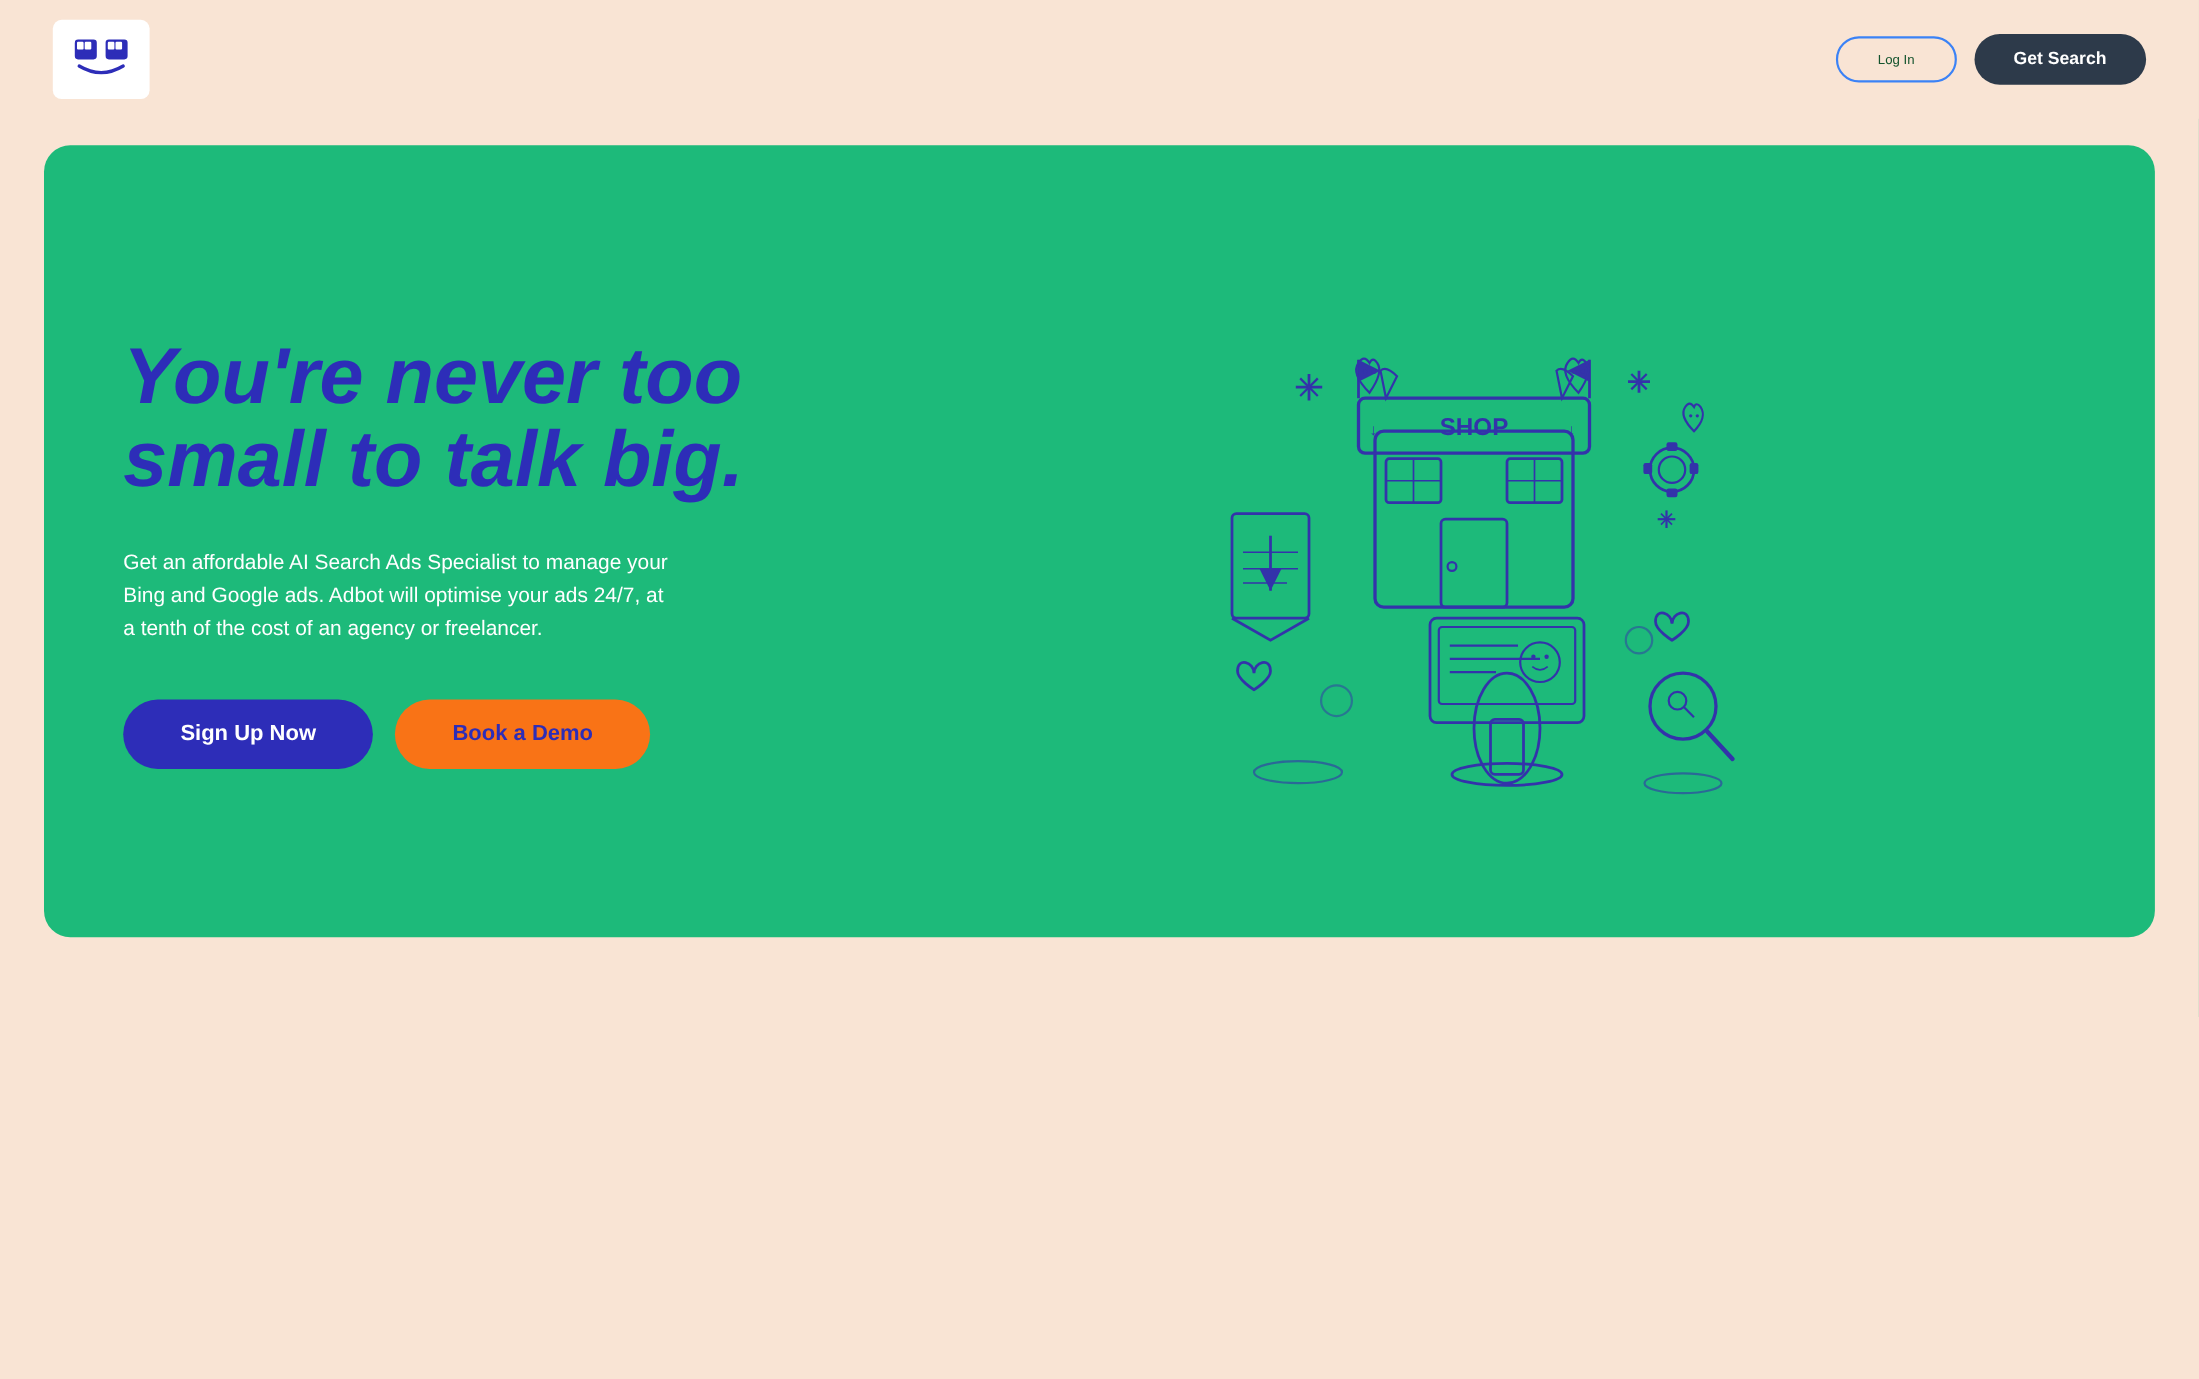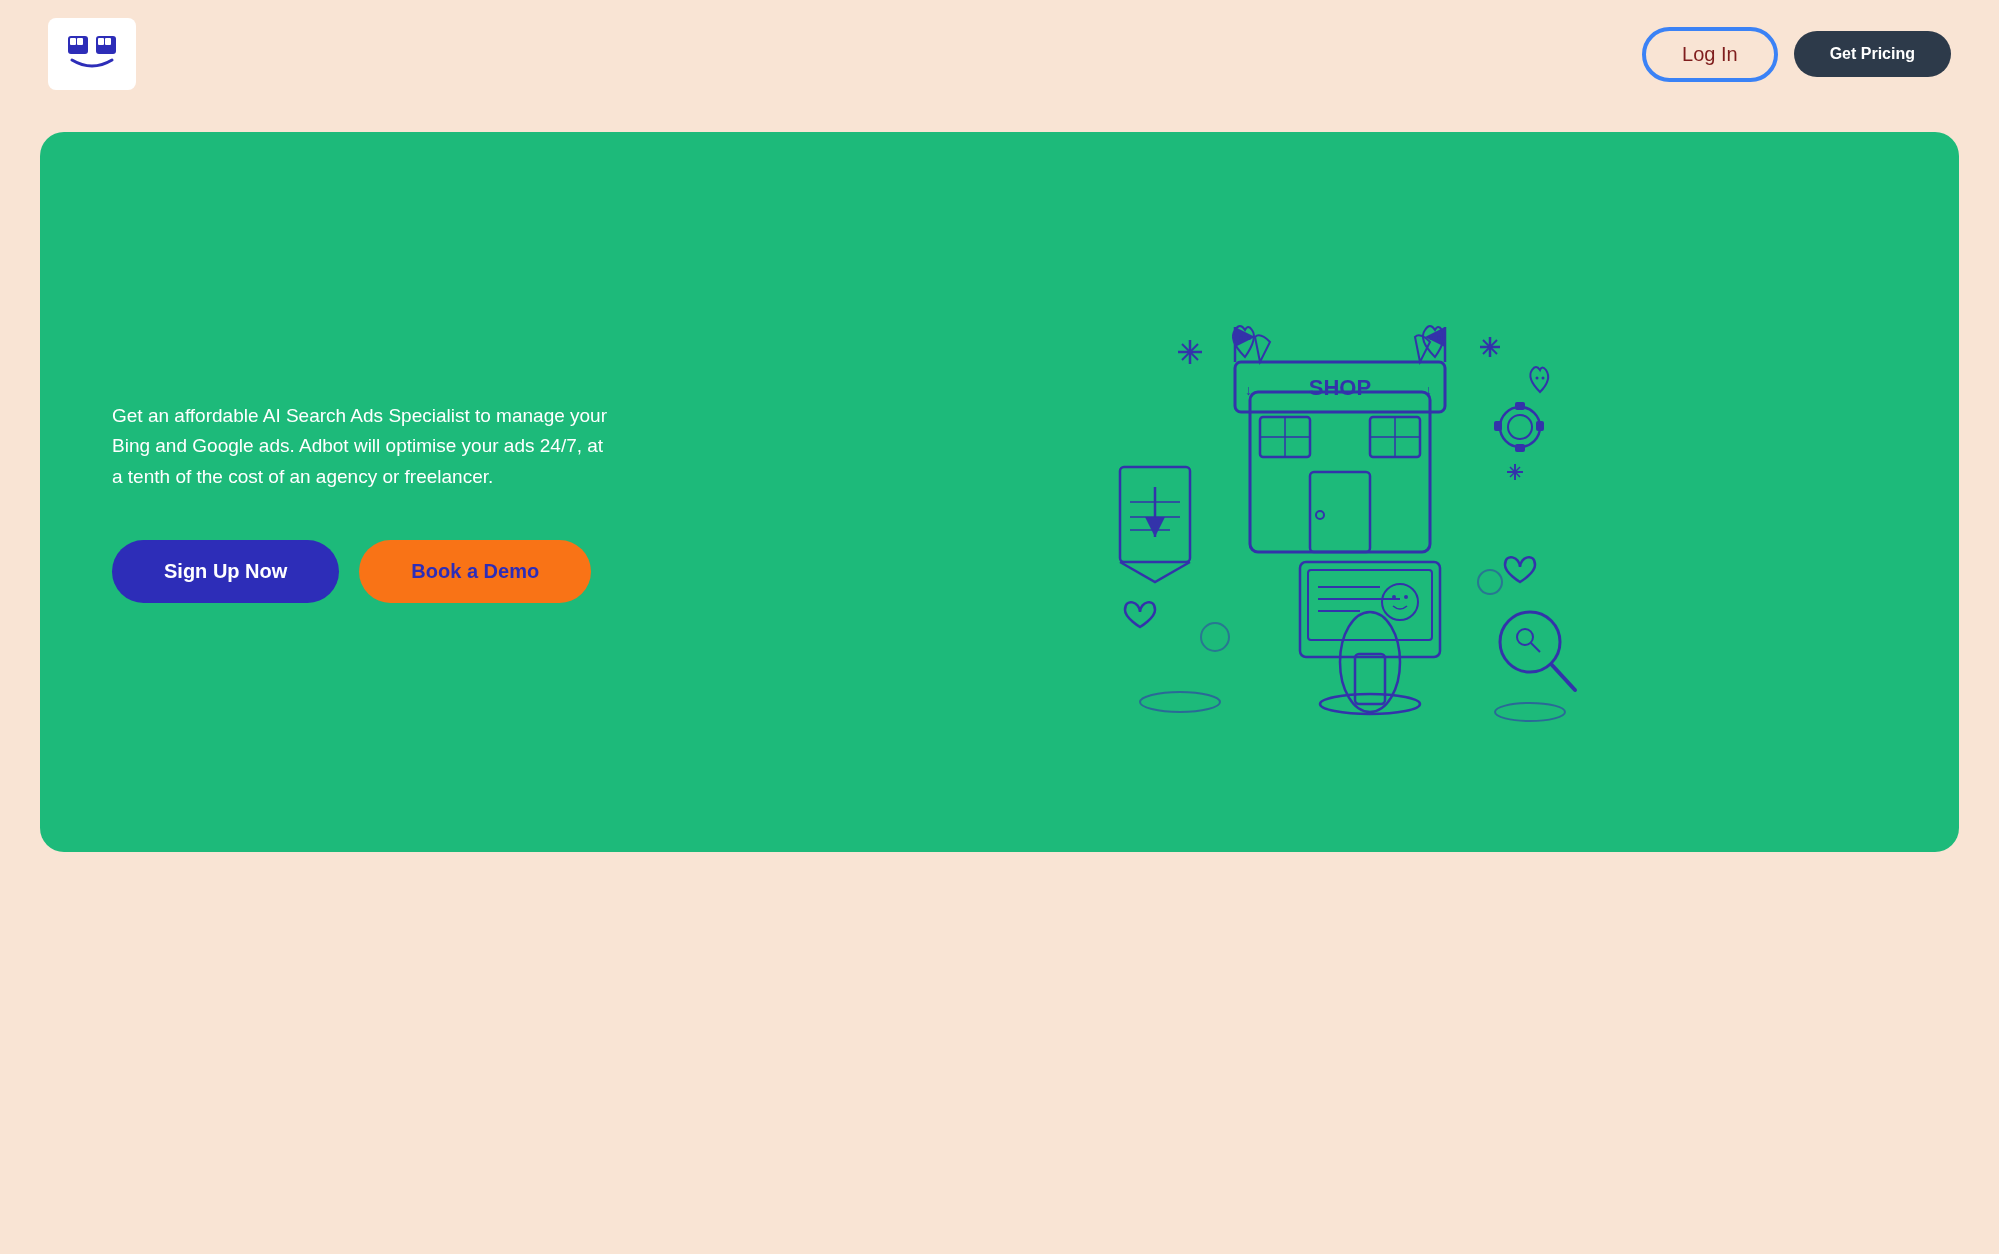--- a/index.html
+++ b/index.html
@@ -59,26 +59,26 @@
 
     .header-actions {
       display: flex;
       align-items: center;
       gap: 16px;
       margin-left: auto;
     }
 
     .btn-login {
       background: transparent;
-      border: 4px solid #3b82f6;
+      border: 2px solid #3b82f6;
       border-radius: 50px;
       padding: 12px 36px;
-      font-size: 20px;
+      font-size: 12px;
       font-weight: 500;
-      color: #7f1d1d;
+      color: #14532d;
       cursor: pointer;
       white-space: nowrap;
     }
 
     .btn-get-started {
       background: #2d3a4a;
       border: none;
       border-radius: 50px;
       padding: 14px 36px;
       font-size: 16px;
@@ -190,26 +190,27 @@
       <rect x="17" y="8" width="6" height="7" rx="1" fill="white"></rect>
       <rect x="38" y="8" width="6" height="7" rx="1" fill="white"></rect>
       <rect x="45" y="8" width="6" height="7" rx="1" fill="white"></rect>
       <path d="M12 30 Q32 42 52 30" stroke="#2d2db8" stroke-width="3" fill="none" stroke-linecap="round"></path>
     </svg>
   </div>
 
 
   <div class="header-actions">
     <button class="btn-login">Log In</button>
-    <button class="btn-get-started">Get Pricing</button>
+    <button class="btn-get-started">Get Search</button>
   </div>
 </header>
 
 <section class="hero">
   <div class="hero-content">
+    <h1 class="hero-headline">You're never too small to talk big.</h1>
     <p class="hero-description">Get an affordable AI Search Ads Specialist to manage your Bing and Google ads. Adbot will optimise your ads 24/7, at a tenth of the cost of an agency or freelancer.</p>
     <div class="hero-buttons">
       <button class="btn-signup">Sign Up Now</button>
       <button class="btn-demo">Book a Demo</button>
     </div>
   </div>
 
   <div class="hero-illustration">
     <svg viewBox="0 0 520 460" fill="none" xmlns="http://www.w3.org/2000/svg">
 

